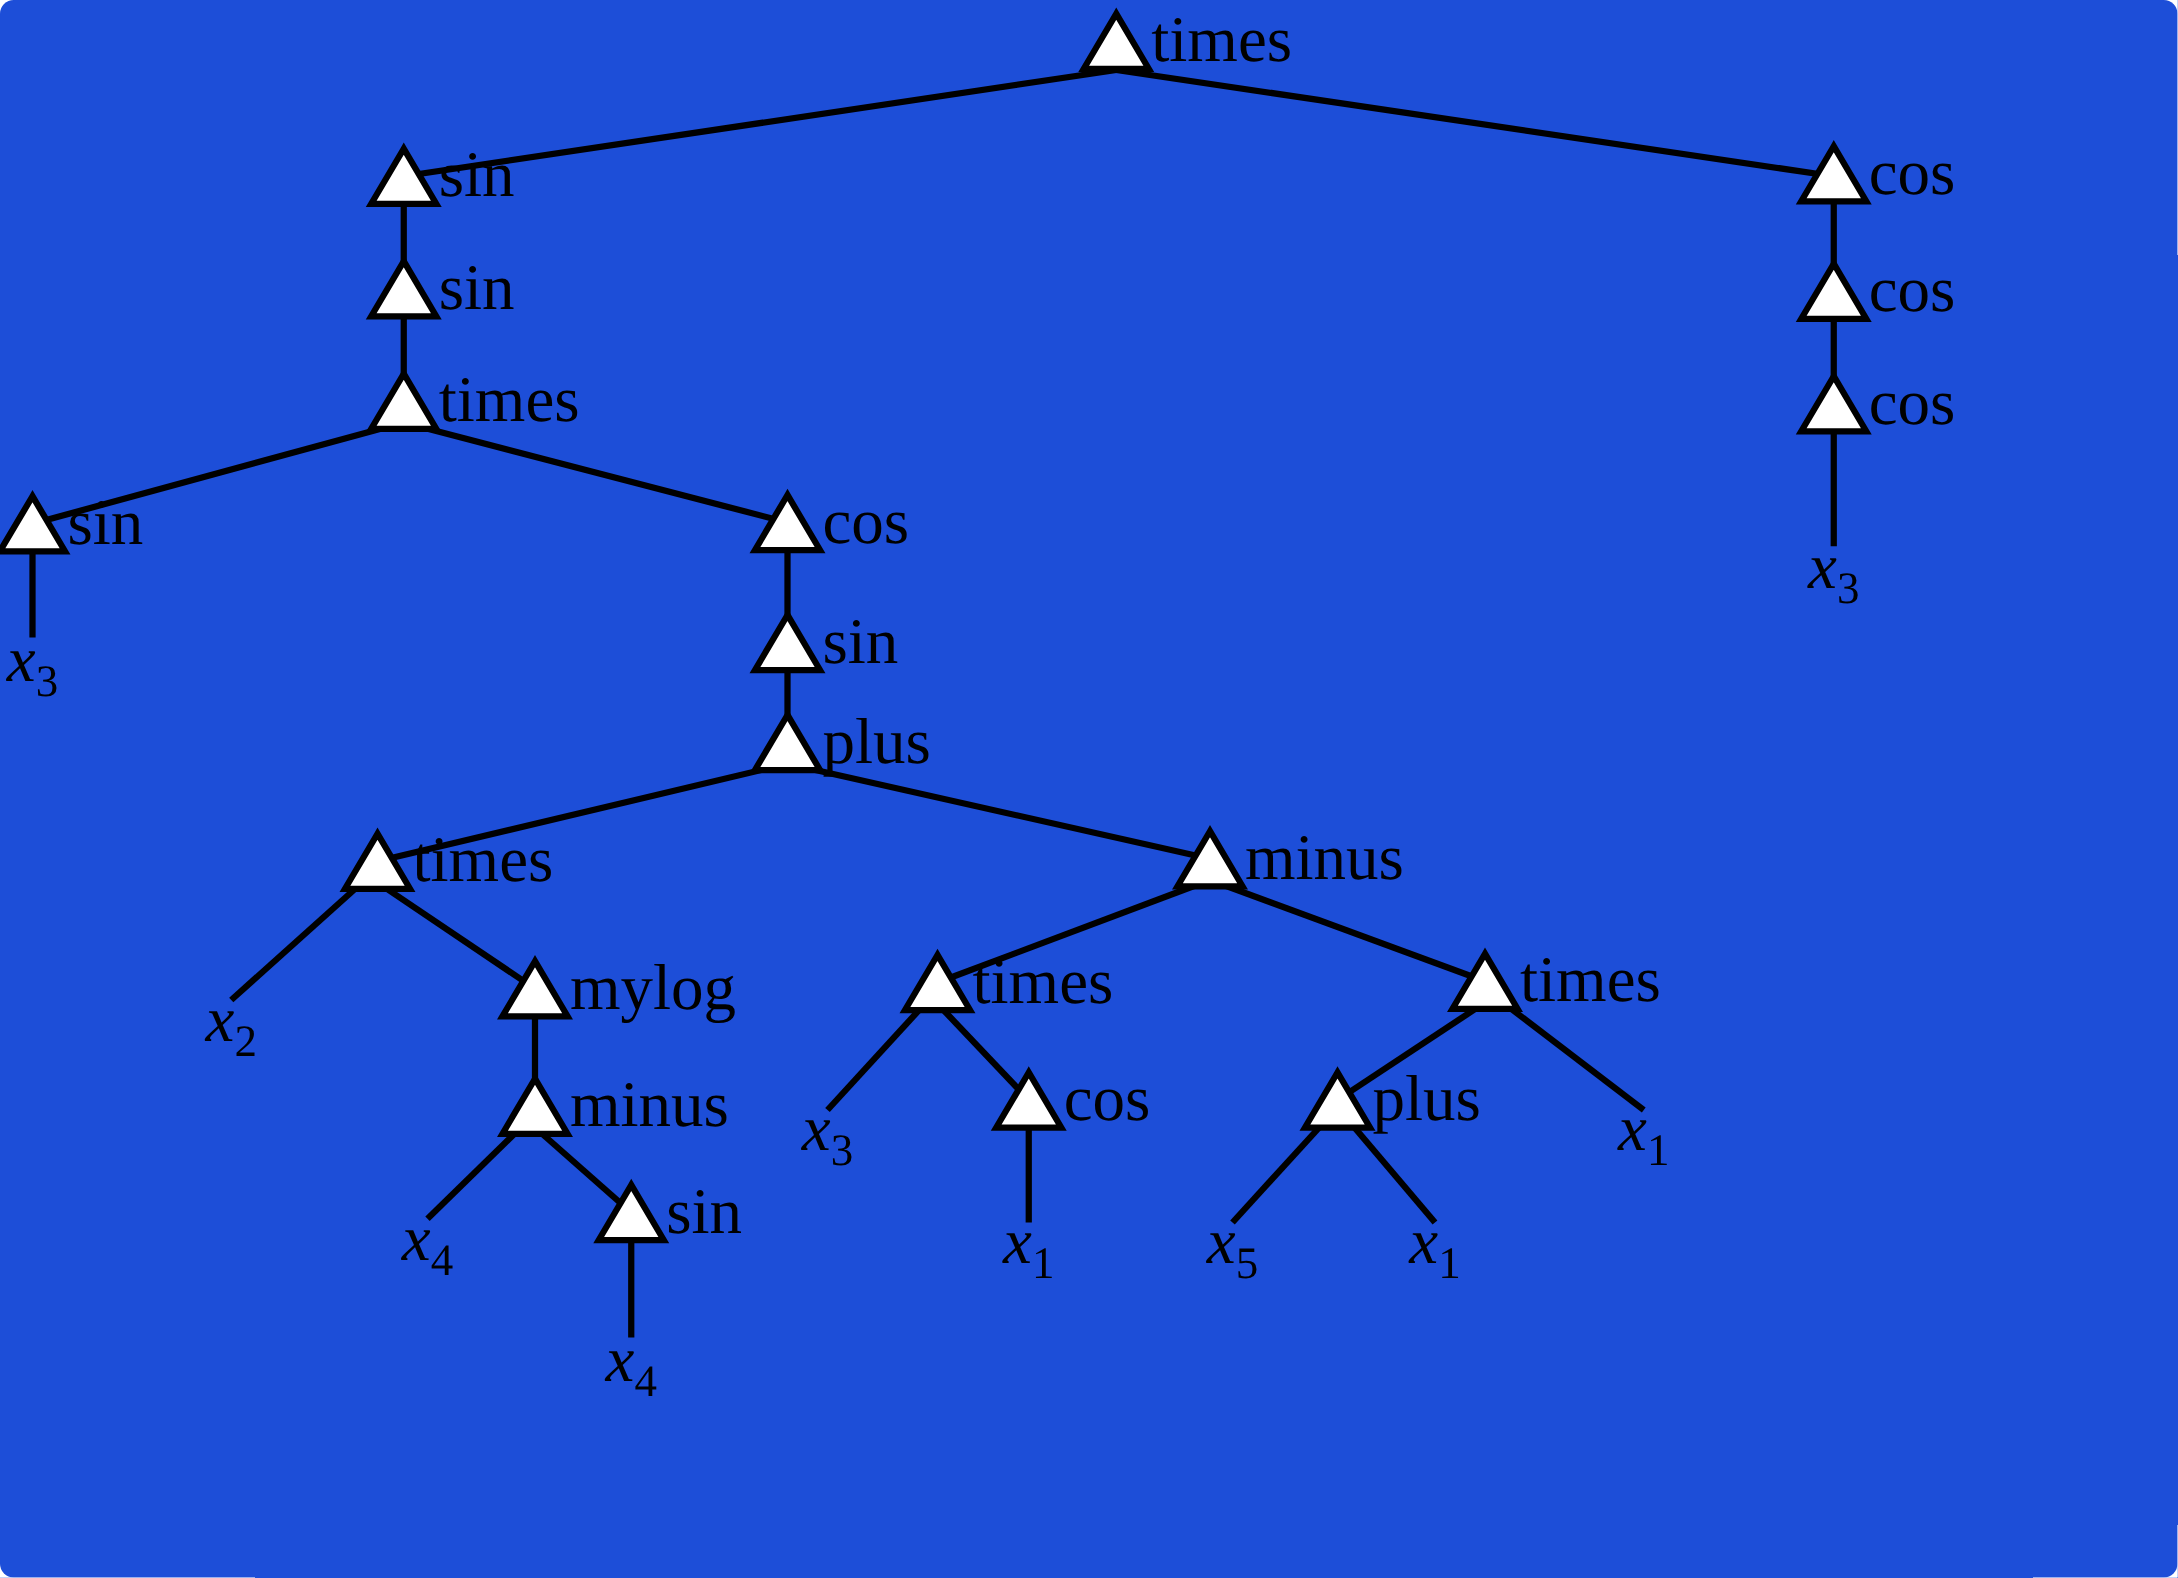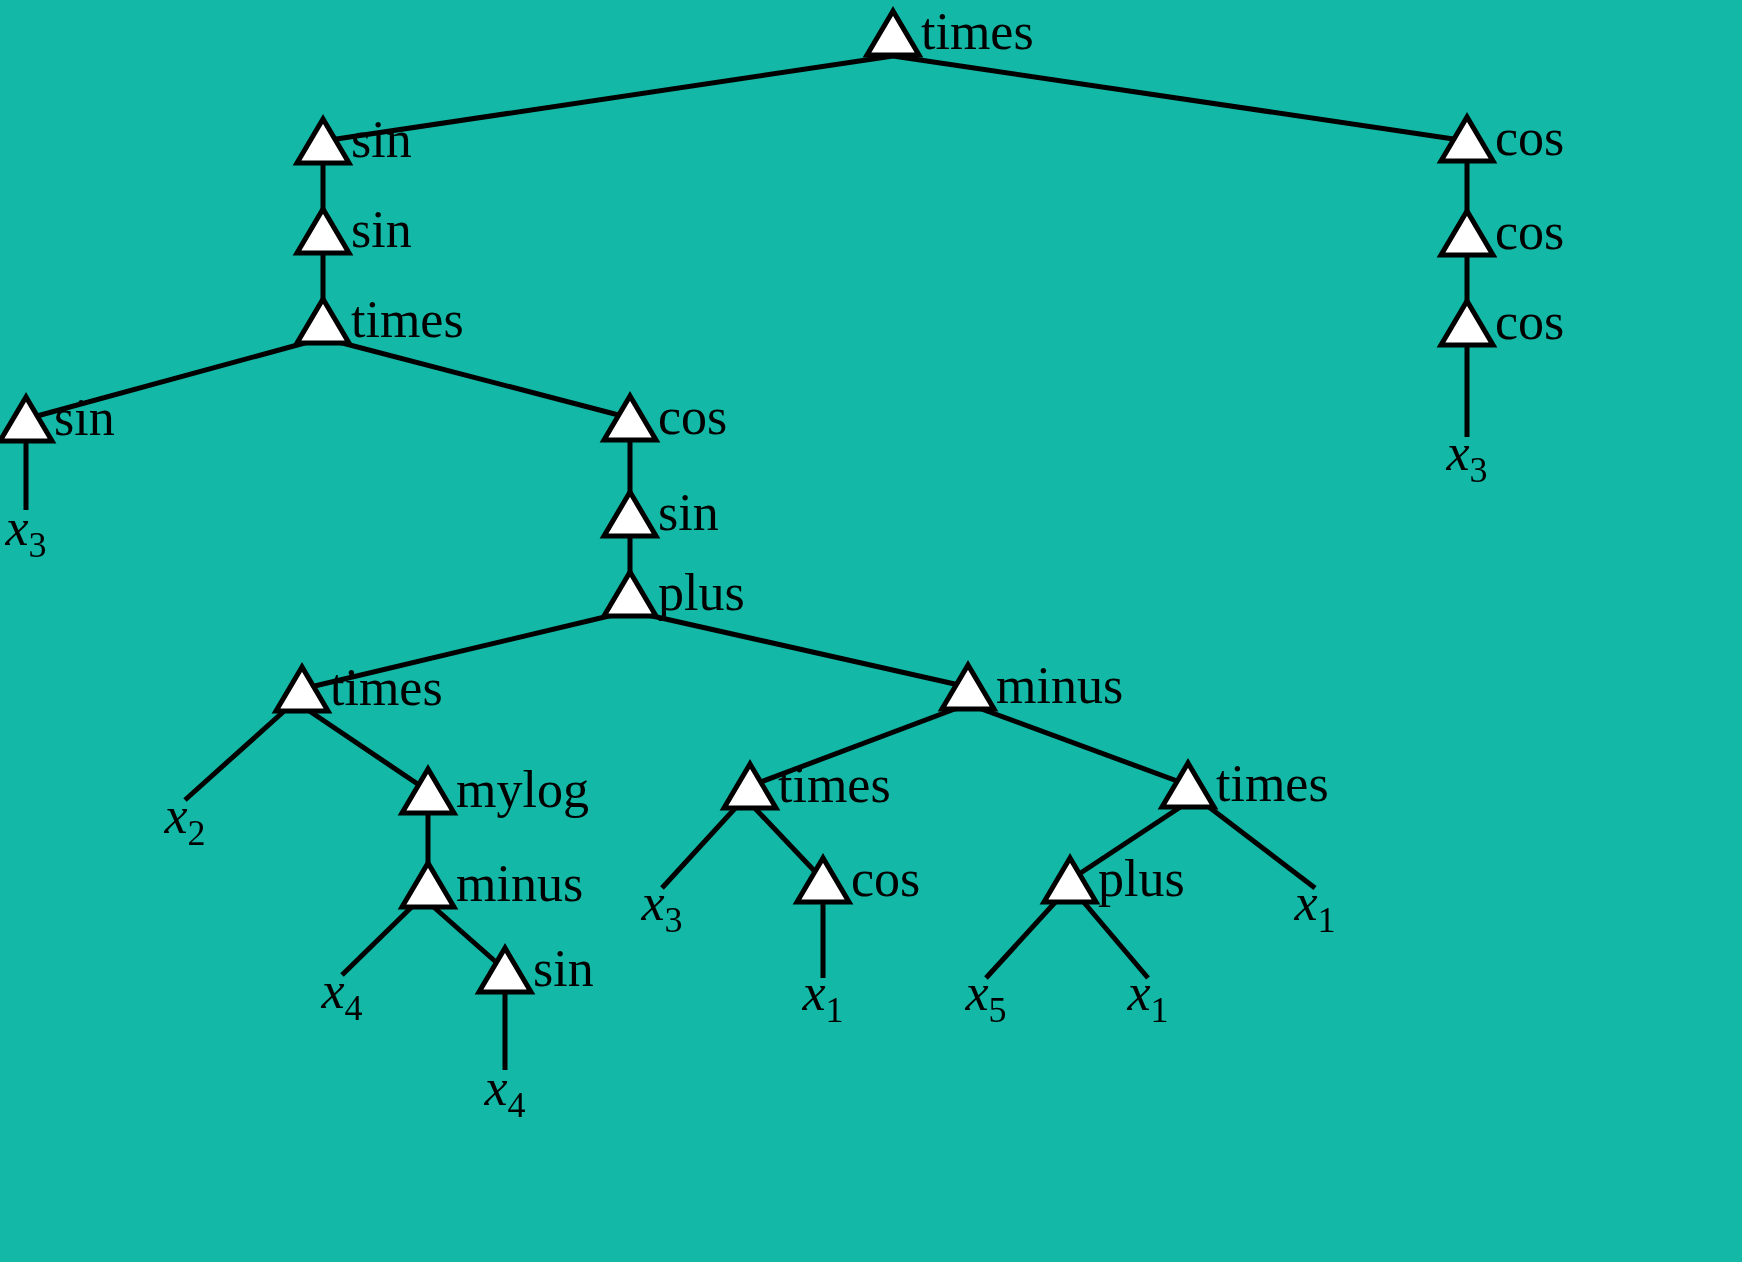--- a/index.html
+++ b/index.html
@@ -7,22 +7,23 @@
     padding: 0;
     background: #ffffff;
   }
   body {
     font-family: "Liberation Serif", "DejaVu Serif", serif;
   }
   #tree-figure {
     position: relative;
     width: 1742px;
     height: 1262px;
-    background: #14b8a6;
+    background: #1d4ed8;
     overflow: hidden;
+    border-radius: 11px;
   }
   #tree-svg {
     display: block;
     width: 1742px;
     height: 1262px;
   }
   .edge-line {
     stroke: #000000;
     stroke-width: 5;
     stroke-linecap: butt;

